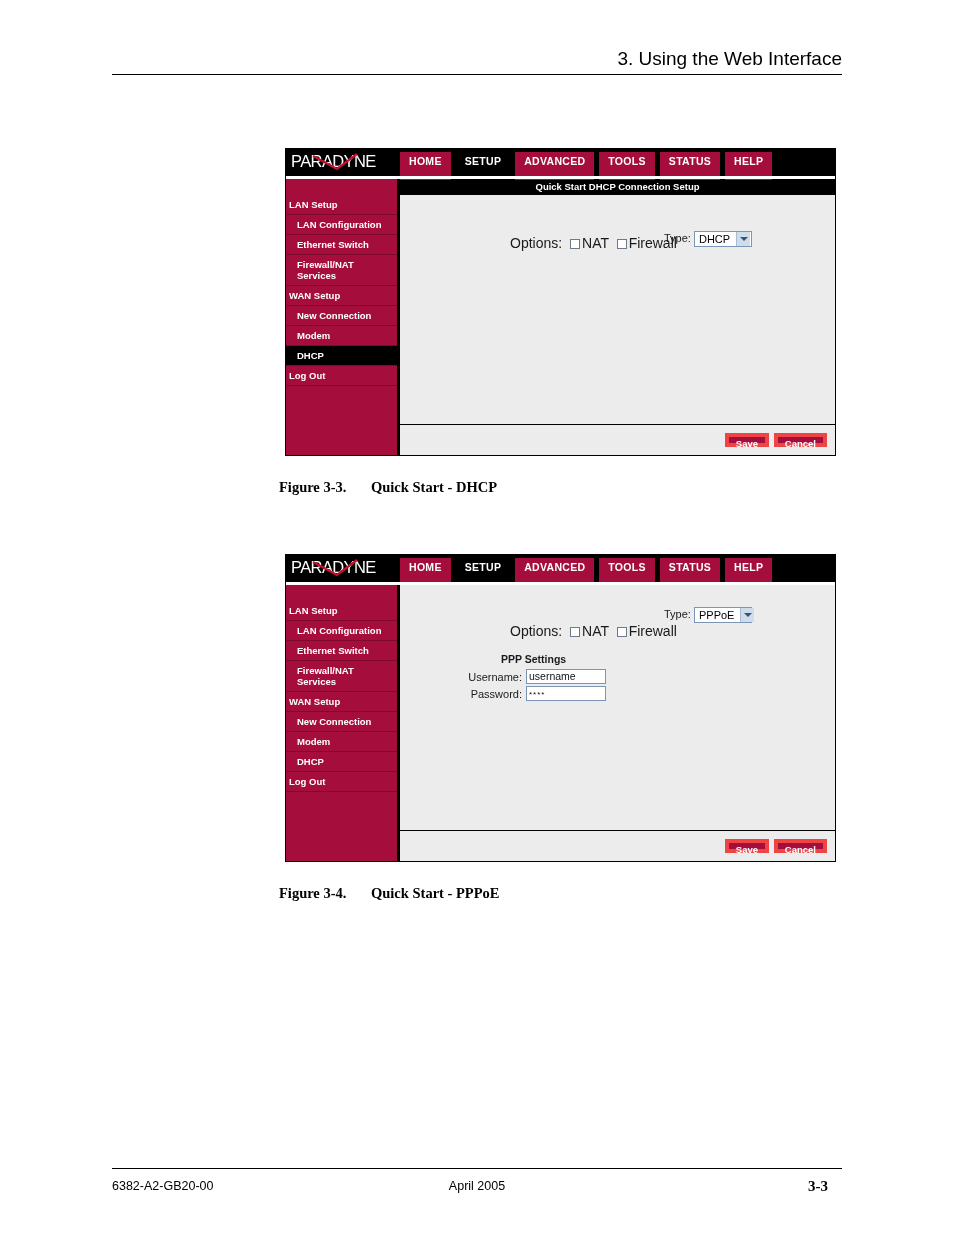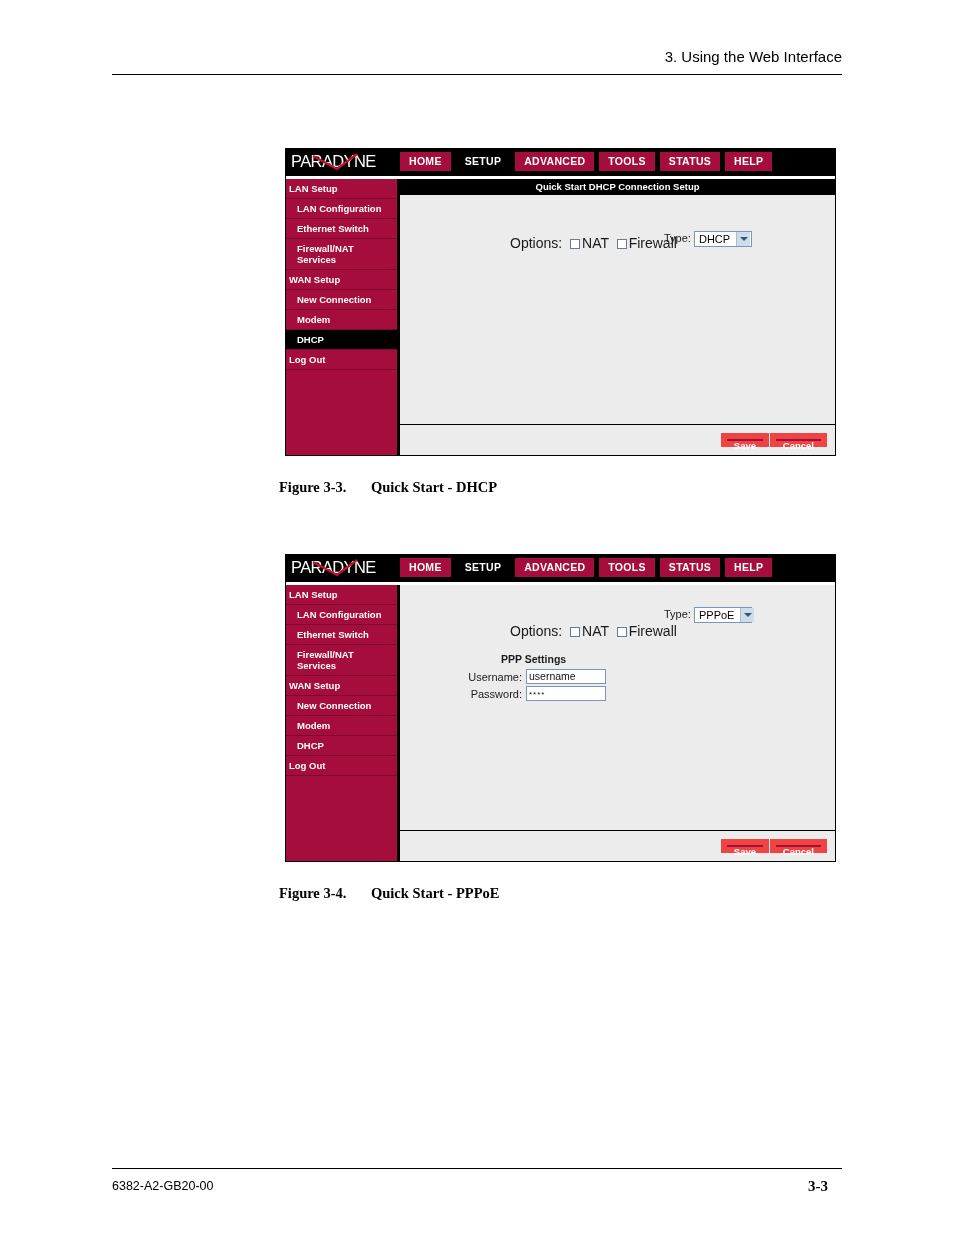--- a/index.html
+++ b/index.html
@@ -14,21 +14,21 @@
   }
 
   
   .page-header {
     position: absolute;
     left: 112px;
     top: 48px;
     width: 730px;
     text-align: right;
     font-family: "Liberation Sans", sans-serif;
-    font-size: 15px;
+    font-size: 19px;
     color: #000;
   }
   .header-rule {
     position: absolute;
     left: 112px;
     top: 74px;
     width: 730px;
     height: 1px;
     background: #000;
   }
@@ -98,21 +98,21 @@
     font-size: 16.5px;
     letter-spacing: -0.6px;
     line-height: 19px;
     white-space: nowrap;
   }
   .logo-swoosh { position: absolute; left: 20px; top: 1px; }
 
   .nav { position: absolute; left: 114px; top: 3px; height: 19px; }
   .nav-btn {
     display: inline-block;
-    height: 19px;
+    height: 28px;
     line-height: 19px;
     padding: 0 9px;
     margin-right: 5px;
     background: #A50D3D;
     color: #ffffff;
     font-size: 10.5px;
     font-weight: bold;
     letter-spacing: 0.3px;
     vertical-align: top;
   }
@@ -120,21 +120,21 @@
 
   .ui-divider { height: 3px; background: #ffffff; position: relative; }
 
   .ui-body { display: flex; height: 276px; background: #000; }
 
   .sidebar {
     width: 113px;
     background: #A50D3D;
     border-right: 2px solid #000;
     flex: none;
-    padding-top: 0px;
+    padding-top: 16px;
   }
   .side-item {
     color: #ffffff;
     font-size: 9.5px;
     font-weight: bold;
     line-height: 11px;
     padding: 4px 4px 4px 3px;
     border-bottom: 1px solid #7d0a2e;
     background: #A50D3D;
     white-space: pre-line;
@@ -166,21 +166,21 @@
   .btn {
     position: absolute;
     top: 8px;
     height: 14px;
     line-height: 14px;
     padding: 0 7px;
     background: #A50D3D;
     color: #ffffff;
     font-size: 9.5px;
     font-weight: bold;
-    border: 6px solid #ef4444;
+    border: 4px solid #ef4444;
   }
 
   
   .form-area { position: absolute; left: 0; top: 0; right: 0; bottom: 0; }
   .type-row {
     position: absolute;
     font-size: 11px;
     color: #1a1a1a;
     white-space: nowrap;
   }
@@ -378,14 +378,15 @@
   </div>
 </div>
 
 <div class="fig-caption" style="left:279px; top:885px;">
   <span class="fc-num">Figure 3-4.</span><span>Quick Start - PPPoE</span>
 </div>
 
 <div class="footer-rule"></div>
 <div class="page-footer">
   <span class="f-left">6382-A2-GB20-00</span>
+  <span class="f-center">April 2005</span>
   <span class="f-right">3-3</span>
 </div>
 
 </body></html>

